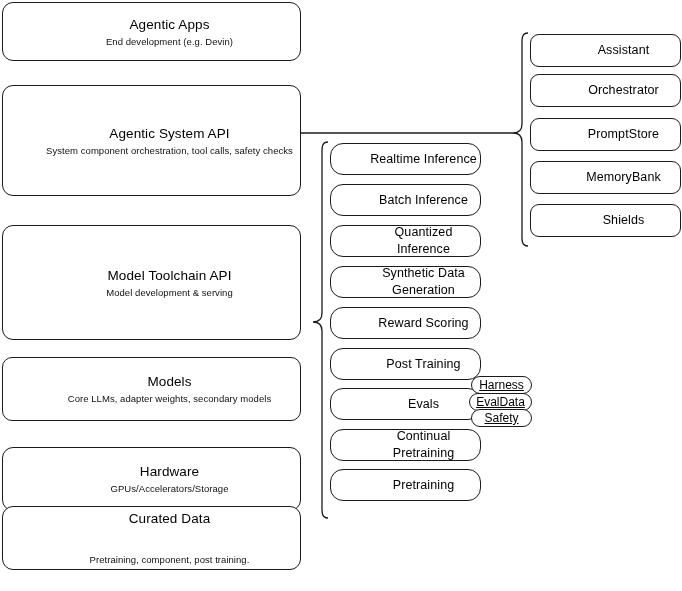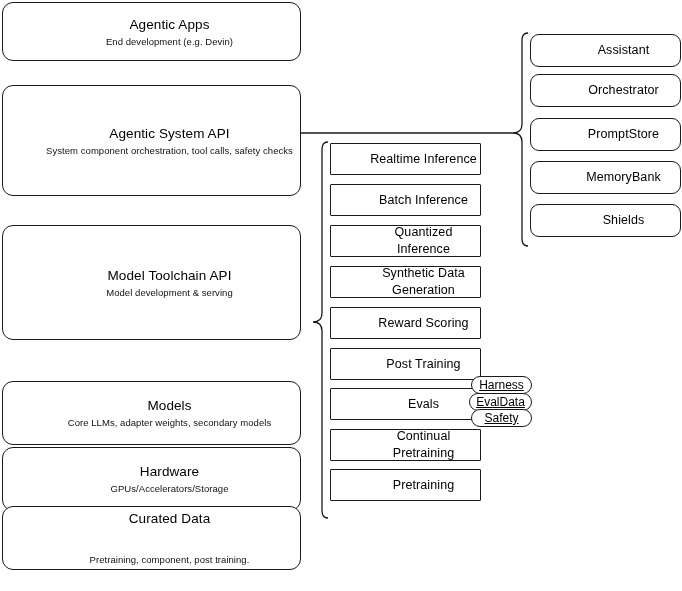--- a/index.html
+++ b/index.html
@@ -37,26 +37,26 @@
     color:#111;
     margin-top:2px;
     letter-spacing:.05px;
   }
 
   
   .lbox{left:2px;width:299px;}
   #lbox-0{top:2px;height:59px;}
   #lbox-1{top:85px;height:111px;}
   #lbox-2{top:225px;height:115px;}
-  #lbox-3{top:381px;height:64px;}
+  #lbox-3{top:357px;height:64px;border-radius:10px;}
   #lbox-4{top:447px;height:64px;}
   #lbox-5{top:506px;height:64px;gap:24px;}
 
   
-  .mbox{left:330px;width:151px;height:32px;border-radius:1px;}
+  .mbox{left:330px;width:151px;height:32px;border-radius:13px;}
   .mbox .title{font-size:12.5px;}
 
   
   .rbox{left:530px;width:151px;height:33px;border-radius:9px;}
   .rbox .title{font-size:12.5px;}
 
   
   .pill{
     position:absolute;
     box-sizing:border-box;

